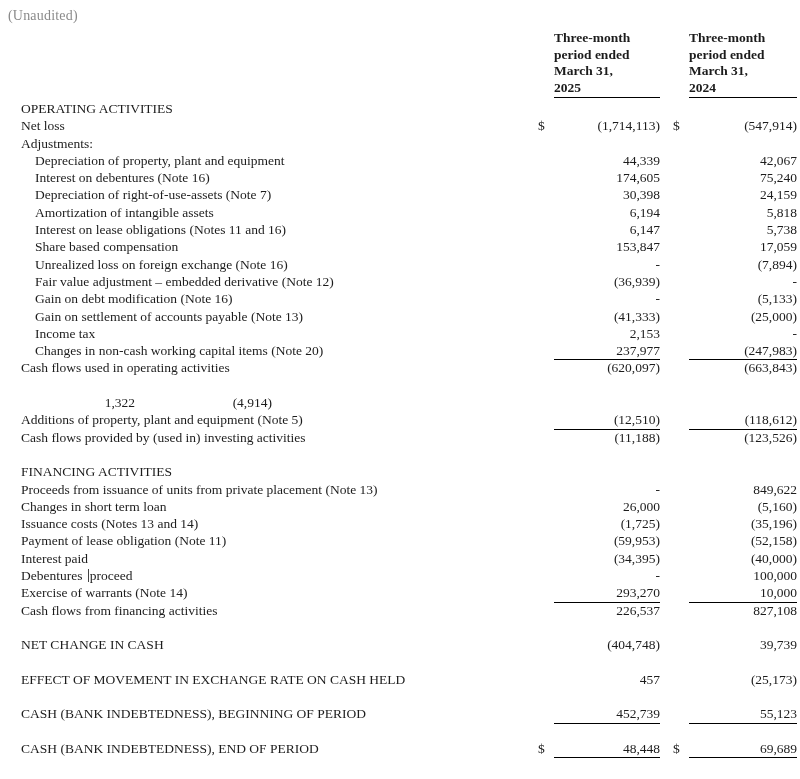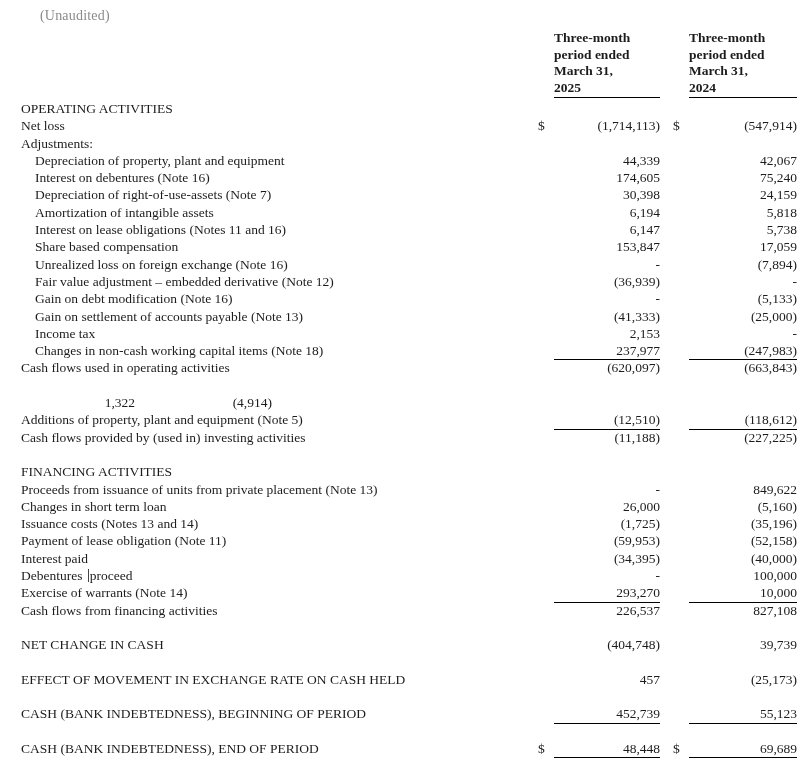--- a/index.html
+++ b/index.html
@@ -6,21 +6,20 @@
   body{
     width:800px;height:779px;overflow:hidden;
     font-family:"Liberation Serif","DejaVu Serif",serif;
     font-size:13.5px;color:#1c1c1c;
     -webkit-font-smoothing:antialiased;
   }
   .page{padding:8px 3px 0 0;}
   .unaudited{
     padding-left:8px;color:#8a8a8a;font-size:14px;line-height:16px;
     letter-spacing:0.2px;
-    margin-left:32px;
   }
   
   .head-row{display:flex;margin-top:6px;}
   .head-spacer{flex:1;}
   .hcell{width:122px;}
   .hcell.second{width:124px;margin-left:13px;}
   .hinner{
     margin-left:16px;border-bottom:1.5px solid #000;
     text-align:left;font-weight:bold;line-height:16.5px;padding-bottom:1px;
   }
@@ -217,21 +216,21 @@
         <div class="c c1">
           <span class="dol"></span>
           <span class="amt">2,153</span>
         </div>
         <div class="c c2">
           <span class="dol"></span>
           <span class="amt">-</span>
         </div>
       </div>
       <div class="row ind u">
-        <div class="lab">Changes in non-cash working capital items (Note 18)</div>
+        <div class="lab">Changes in non-cash working capital items (Note 20)</div>
         <div class="c c1">
           <span class="dol"></span>
           <span class="amt">237,977</span>
         </div>
         <div class="c c2">
           <span class="dol"></span>
           <span class="amt">(247,983)</span>
         </div>
       </div>
       <div class="row">
@@ -268,21 +267,21 @@
         </div>
       </div>
       <div class="row">
         <div class="lab">Cash flows provided by (used in) investing activities</div>
         <div class="c c1">
           <span class="dol"></span>
           <span class="amt">(11,188)</span>
         </div>
         <div class="c c2">
           <span class="dol"></span>
-          <span class="amt">(227,225)</span>
+          <span class="amt">(123,526)</span>
         </div>
       </div>
       <div class="row blank"></div>
       <div class="row">
         <div class="lab">FINANCING ACTIVITIES</div>
         <div class="c c1">
           <span class="dol"></span>
           <span class="amt"></span>
         </div>
         <div class="c c2">

